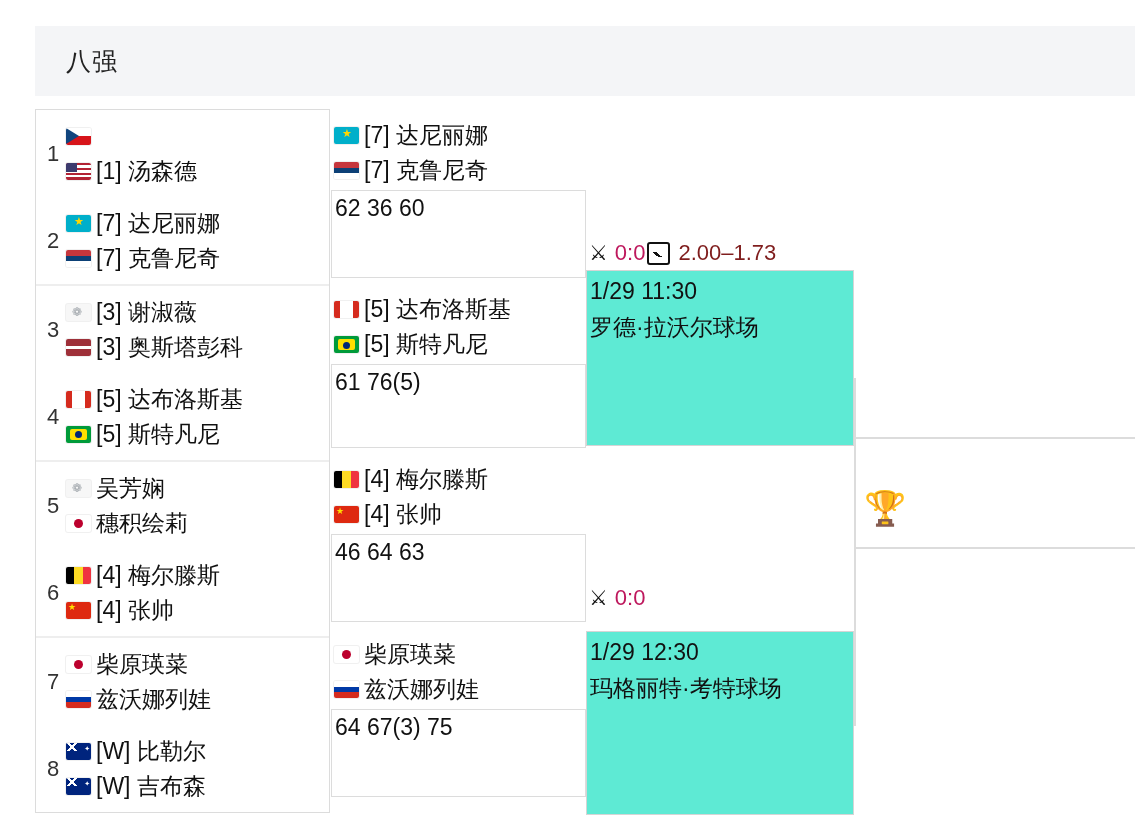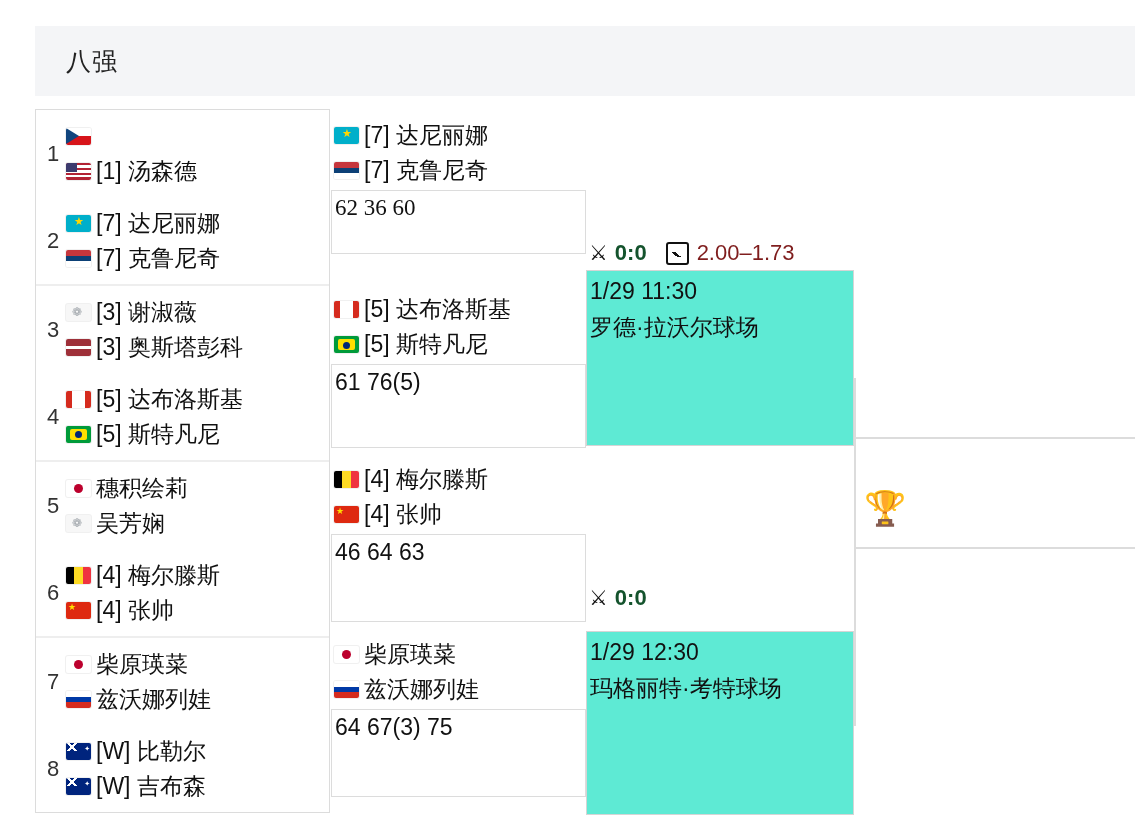--- a/index.html
+++ b/index.html
@@ -225,21 +225,21 @@
   .mi-block { position: absolute; left: 0; width: 268px; }
   .mi-head {
     display: flex;
     align-items: center;
     height: 34px;
     font-size: 22px;
     white-space: nowrap;
     padding-left: 3px;
   }
   .swords-icon { font-size: 21px; margin-right: 7px; color: #111111; }
-  .score-live { color: #14532d; margin-right: 19px; font-weight: bold; }
+  .score-live { color: #be185d; margin-right: 2px; }
   .chart-icon {
     display: inline-block;
     width: 19px; height: 19px;
     border: 2px solid #111111;
     border-radius: 3px;
     margin-right: 8px;
     position: relative;
     flex: 0 0 19px;
   }
   .chart-icon::after {
@@ -366,26 +366,26 @@
                 <span>[5] 斯特凡尼</span>
               </div>
             </div>
           </div>
         </div>
         <div class="qf-pair">
           <div class="qf-row">
             <div class="seed-no">5</div>
             <div class="team">
               <div class="player">
+                <span class="flag flag-tw"></span>
+                <span>吴芳娴</span>
+              </div>
+              <div class="player">
                 <span class="flag flag-jp"></span>
                 <span>穗积绘莉</span>
-              </div>
-              <div class="player">
-                <span class="flag flag-tw"></span>
-                <span>吴芳娴</span>
               </div>
             </div>
           </div>
           <div class="qf-row">
             <div class="seed-no">6</div>
             <div class="team">
               <div class="player">
                 <span class="flag flag-be"></span>
                 <span>[4] 梅尔滕斯</span>
               </div>
@@ -431,21 +431,21 @@
           <div class="sf-names">
             <div class="player">
               <span class="flag flag-kz"></span>
               <span>[7] 达尼丽娜</span>
             </div>
             <div class="player">
               <span class="flag flag-rs"></span>
               <span>[7] 克鲁尼奇</span>
             </div>
           </div>
-          <div class="sf-box" style="height: 64px; font-family: Liberation Serif, serif;">
+          <div class="sf-box" style="height: 88px;">
             <div class="sf-score">62 36 60</div>
           </div>
         </div>
         <div class="sf-block" style="top: 192px;">
           <div class="sf-names">
             <div class="player">
               <span class="flag flag-ca"></span>
               <span>[5] 达布洛斯基</span>
             </div>
             <div class="player">

